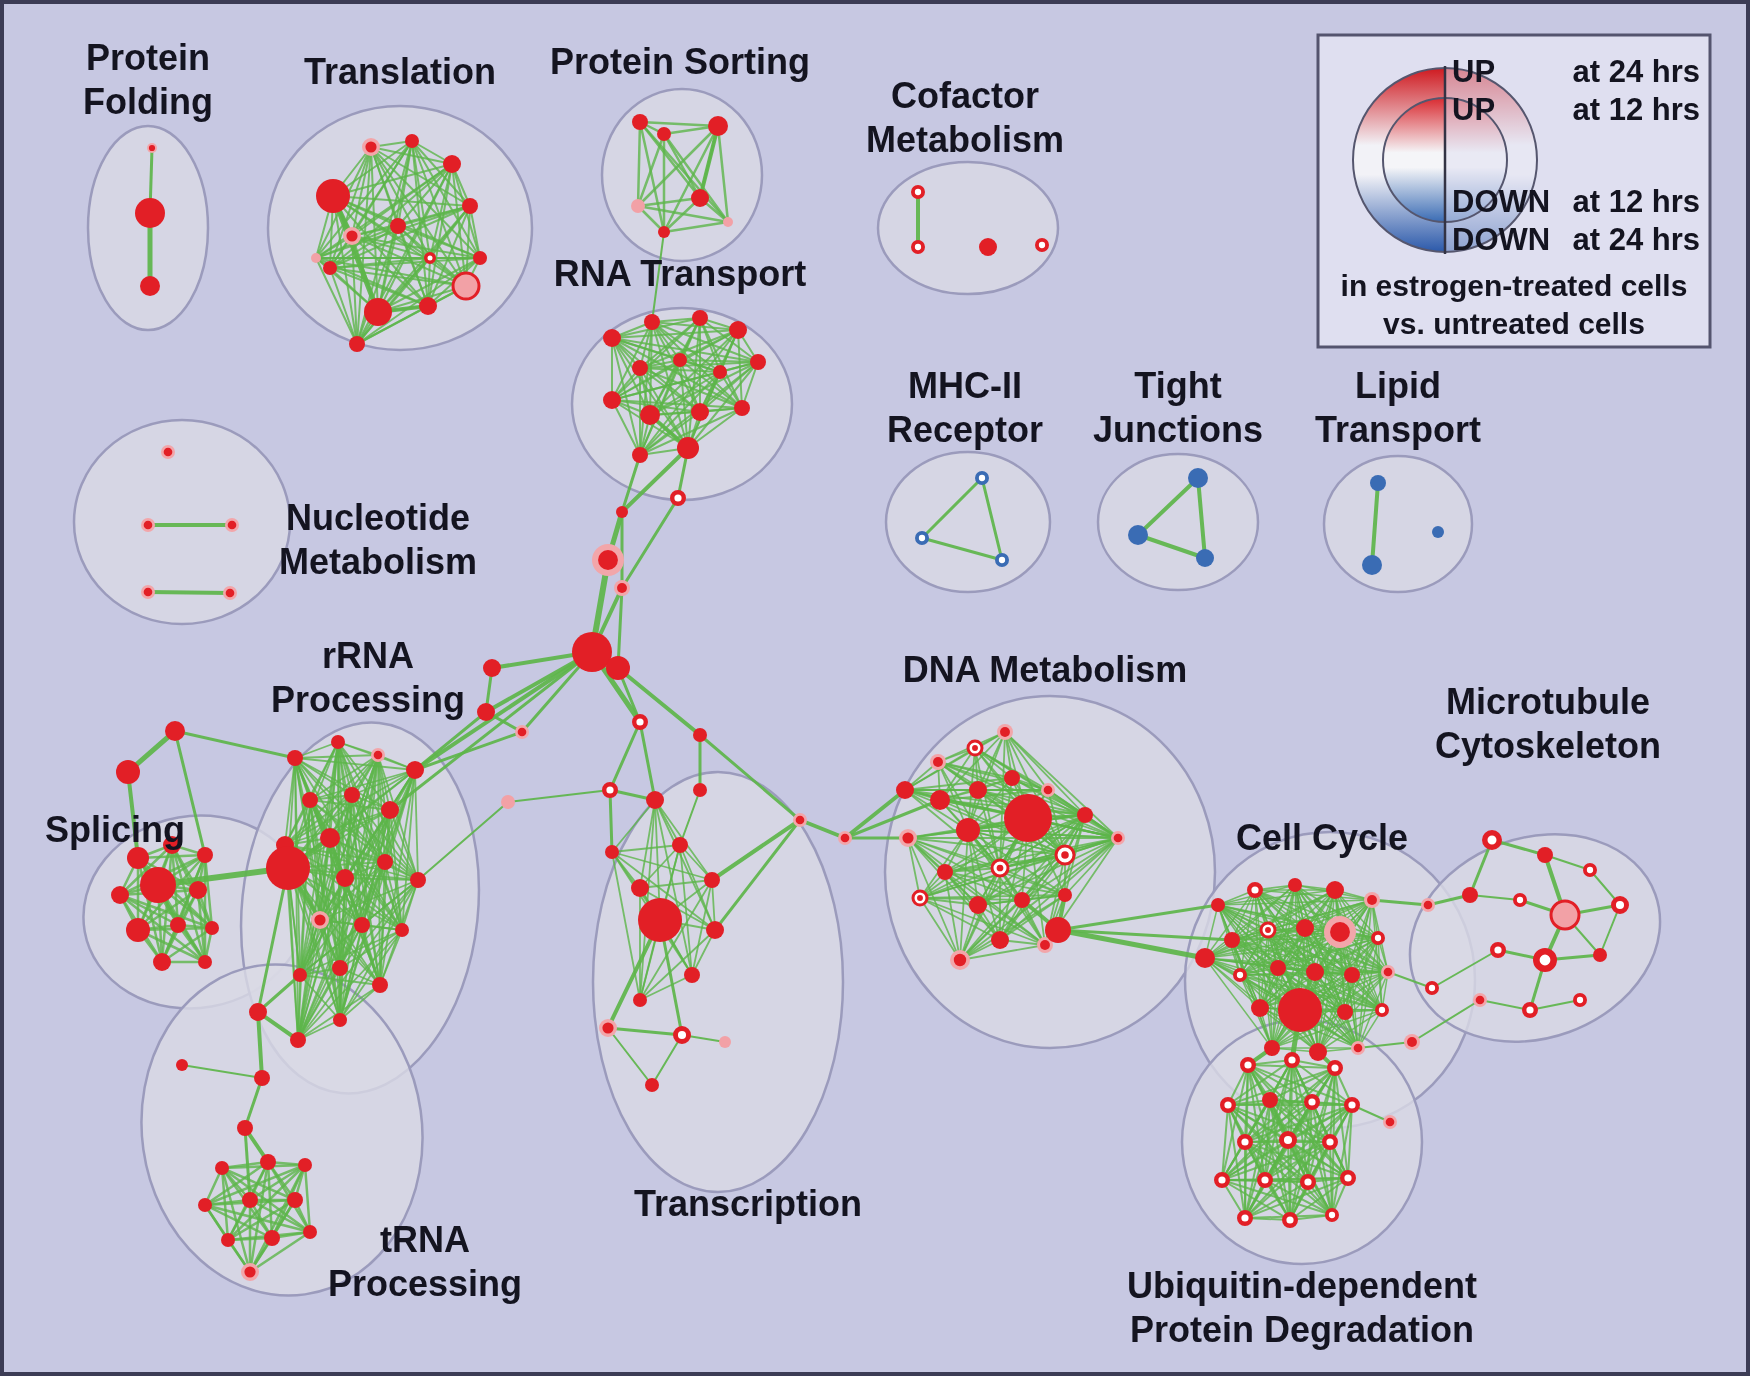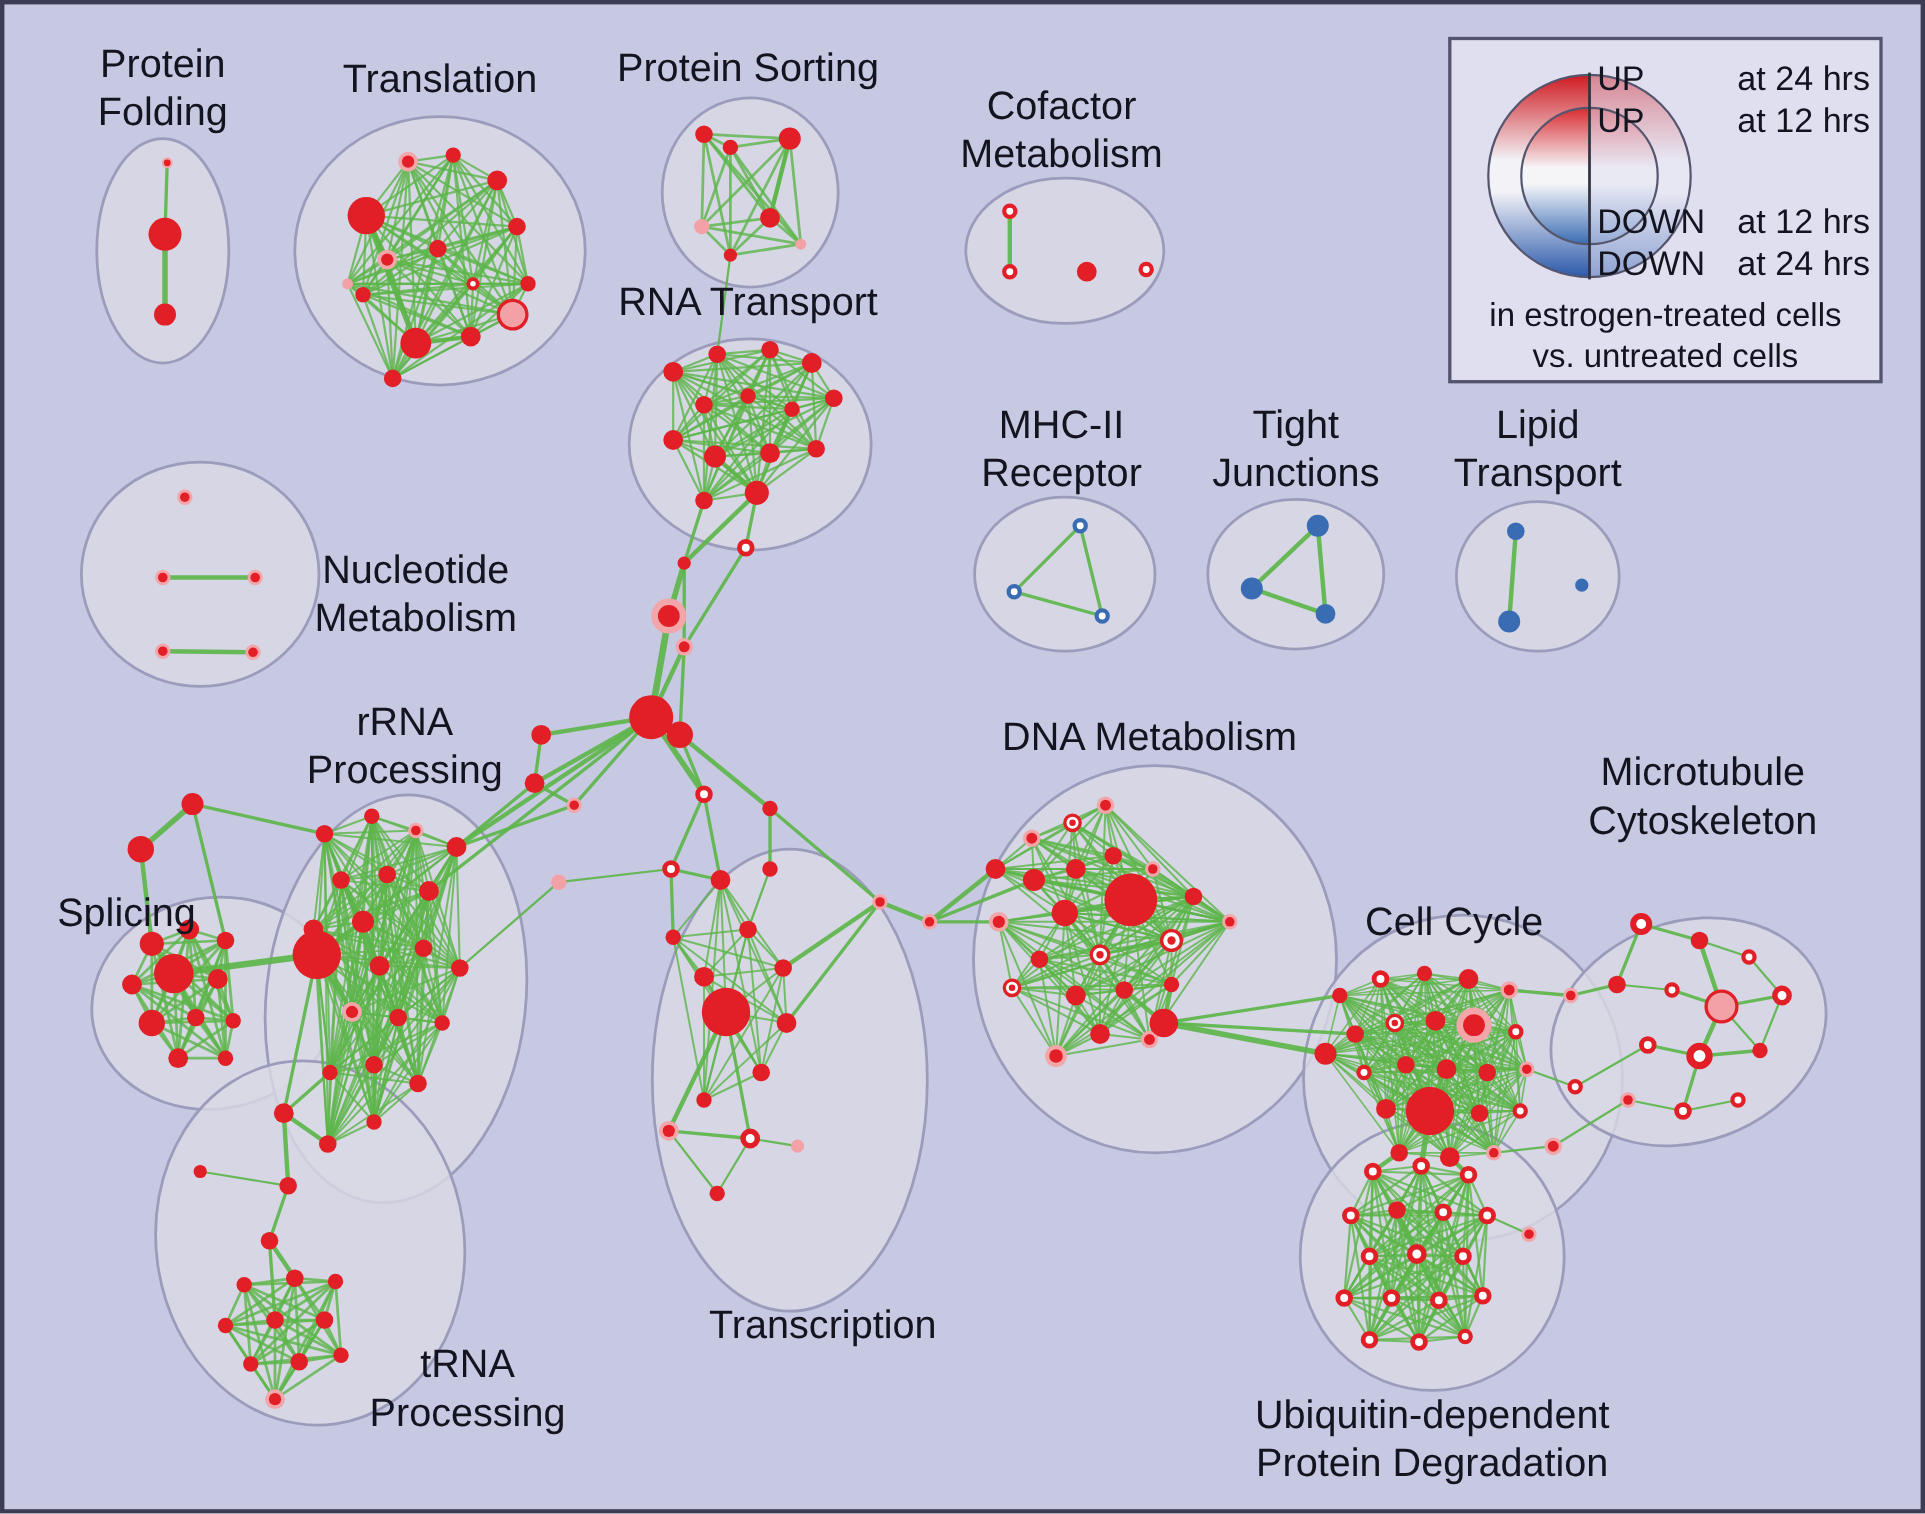--- a/index.html
+++ b/index.html
@@ -1,17 +1,17 @@
 <!DOCTYPE html>
 <html><head>
 <meta charset="utf-8">
 <style>
   html,body{margin:0;padding:0;}
   body{width:1750px;height:1376px;font-family:"Liberation Sans",sans-serif;}
-  #figure-wrap{position:relative;width:1750px;height:1048px;}
+  #figure-wrap{position:relative;width:1750px;height:1048px;font-weight:bold;}
   svg{display:block;}
   text.cluster-label{font-family:"Liberation Sans",sans-serif;font-size:36px;fill:#141420;text-anchor:middle;}
   text.legend-dir{font-family:"Liberation Sans",sans-serif;font-size:31px;fill:#141420;}
   text.legend-time{font-family:"Liberation Sans",sans-serif;font-size:31px;fill:#141420;text-anchor:end;}
   text.legend-caption{font-family:"Liberation Sans",sans-serif;font-size:30px;fill:#141420;text-anchor:middle;}
 </style>
 </head>
 <body>
 
 <div id="figure-wrap">

